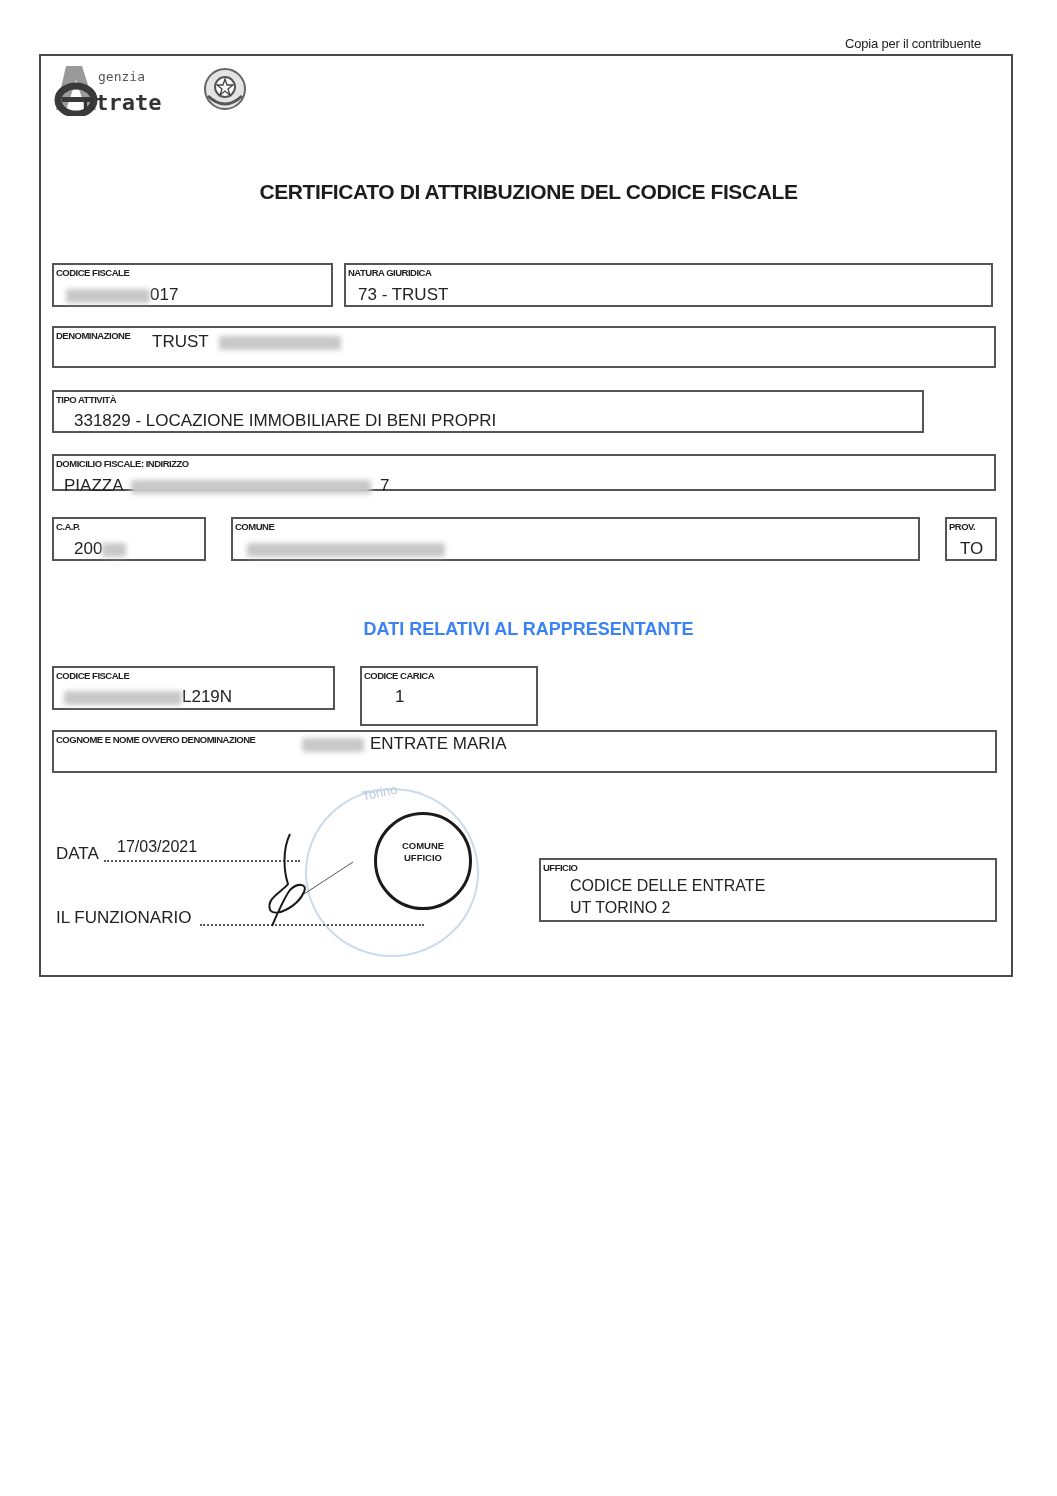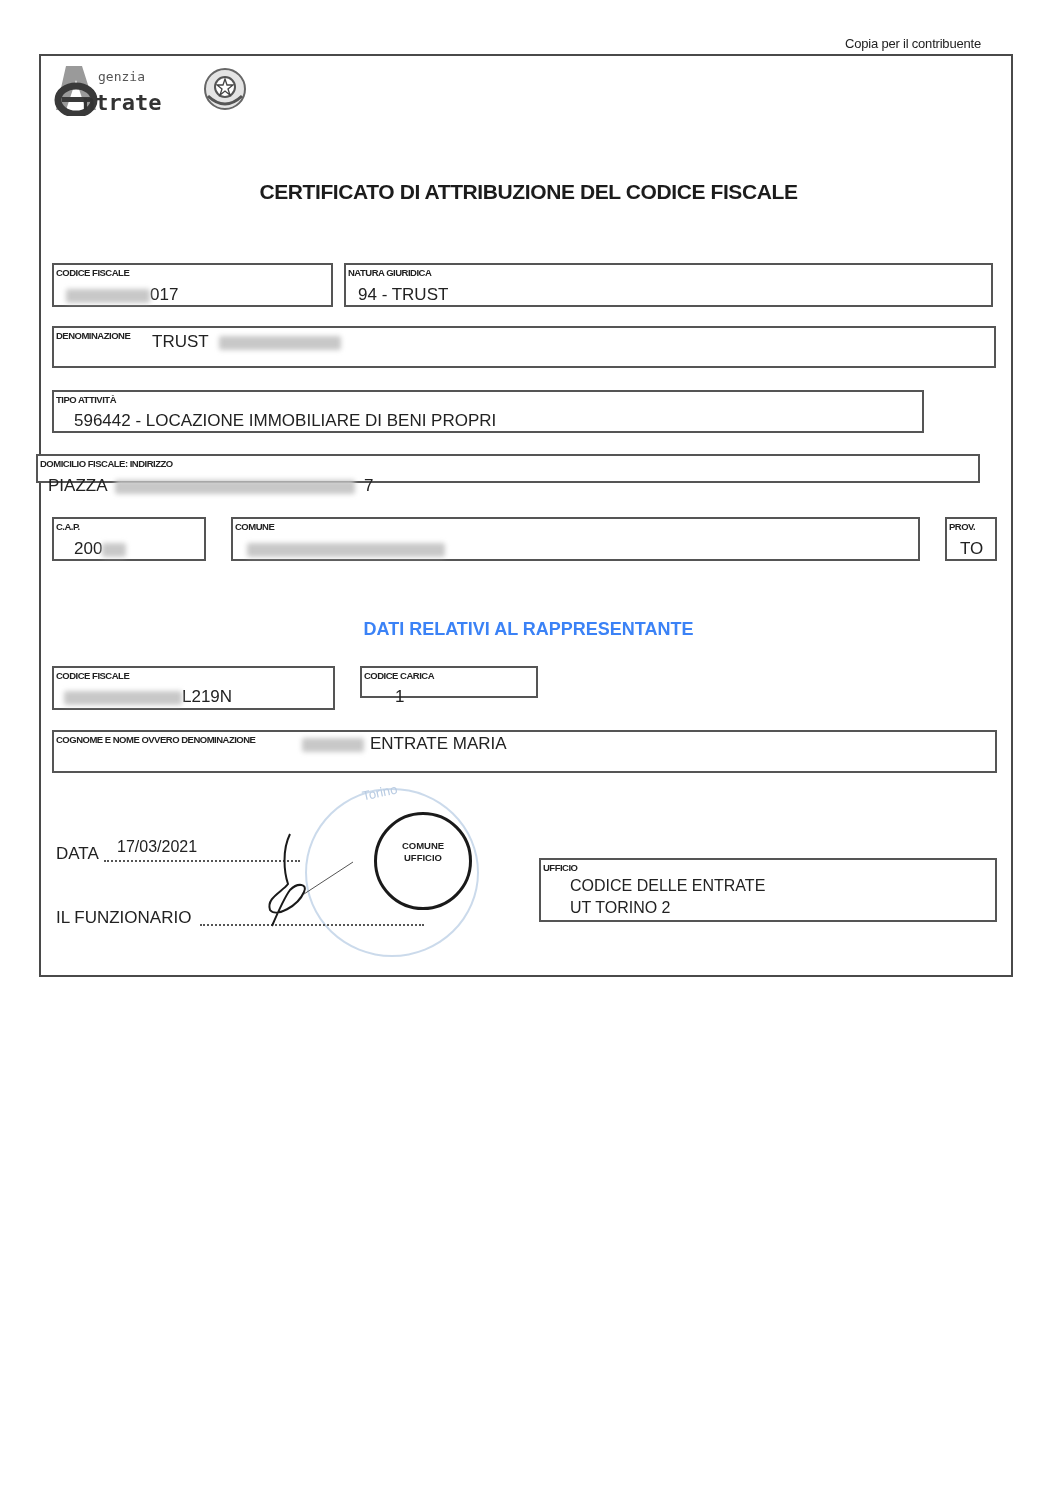--- a/index.html
+++ b/index.html
@@ -49,37 +49,37 @@
 
 <div class="abs box" style="left:52px;top:263px;width:281px;height:44px;">
   <span class="lbl">CODICE FISCALE</span>
   <span class="val" style="left:12px;top:20px;">
     <span class="blur" style="width:84px;"></span><span>017</span>
   </span>
 </div>
 
 <div class="abs box" style="left:344px;top:263px;width:649px;height:44px;">
   <span class="lbl">NATURA GIURIDICA</span>
-  <span class="val" style="left:12px;top:20px;">94 - TRUST</span>
+  <span class="val" style="left:12px;top:20px;">73 - TRUST</span>
 </div>
 
 <div class="abs box" style="left:52px;top:326px;width:944px;height:42px;">
   <span class="lbl">DENOMINAZIONE</span>
   <span class="val" style="left:98px;top:4px;">
     <span>TRUST</span>
     <span class="blur" style="width:122px;margin-left:6px;"></span>
   </span>
 </div>
 
 <div class="abs box" style="left:52px;top:390px;width:872px;height:43px;">
   <span class="lbl">TIPO ATTIVITÀ</span>
-  <span class="val" style="left:20px;top:19px;">596442 - LOCAZIONE IMMOBILIARE DI BENI PROPRI</span>
+  <span class="val" style="left:20px;top:19px;">331829 - LOCAZIONE IMMOBILIARE DI BENI PROPRI</span>
 </div>
 
-<div class="abs box" style="left:36px;top:454px;width:944px;height:29px;">
+<div class="abs box" style="left:52px;top:454px;width:944px;height:37px;">
   <span class="lbl">DOMICILIO FISCALE: INDIRIZZO</span>
   <span class="val" style="left:10px;top:20px;">
     <span>PIAZZA</span>
     <span class="blur" style="width:240px;margin:0 4px;"></span>
     <span>7</span>
   </span>
 </div>
 
 <div class="abs box" style="left:52px;top:517px;width:154px;height:44px;">
   <span class="lbl">C.A.P.</span>
@@ -102,21 +102,21 @@
 
 <div class="abs section-title">DATI RELATIVI AL RAPPRESENTANTE</div>
 
 <div class="abs box" style="left:52px;top:666px;width:283px;height:44px;">
   <span class="lbl">CODICE FISCALE</span>
   <span class="val" style="left:10px;top:19px;">
     <span class="blur" style="width:118px;"></span><span>L219N</span>
   </span>
 </div>
 
-<div class="abs box" style="left:360px;top:666px;width:178px;height:32px;">
+<div class="abs box" style="left:360px;top:666px;width:178px;height:60px;">
   <span class="lbl">CODICE CARICA</span>
   <span class="val" style="left:33px;top:19px;">1</span>
 </div>
 
 <div class="abs box" style="left:52px;top:730px;width:945px;height:43px;">
   <span class="lbl">COGNOME E NOME OVVERO DENOMINAZIONE</span>
   <span class="val" style="left:248px;top:2px;">
     <span class="blur" style="width:62px;margin-right:6px;"></span><span>ENTRATE MARIA</span>
   </span>
 </div>

